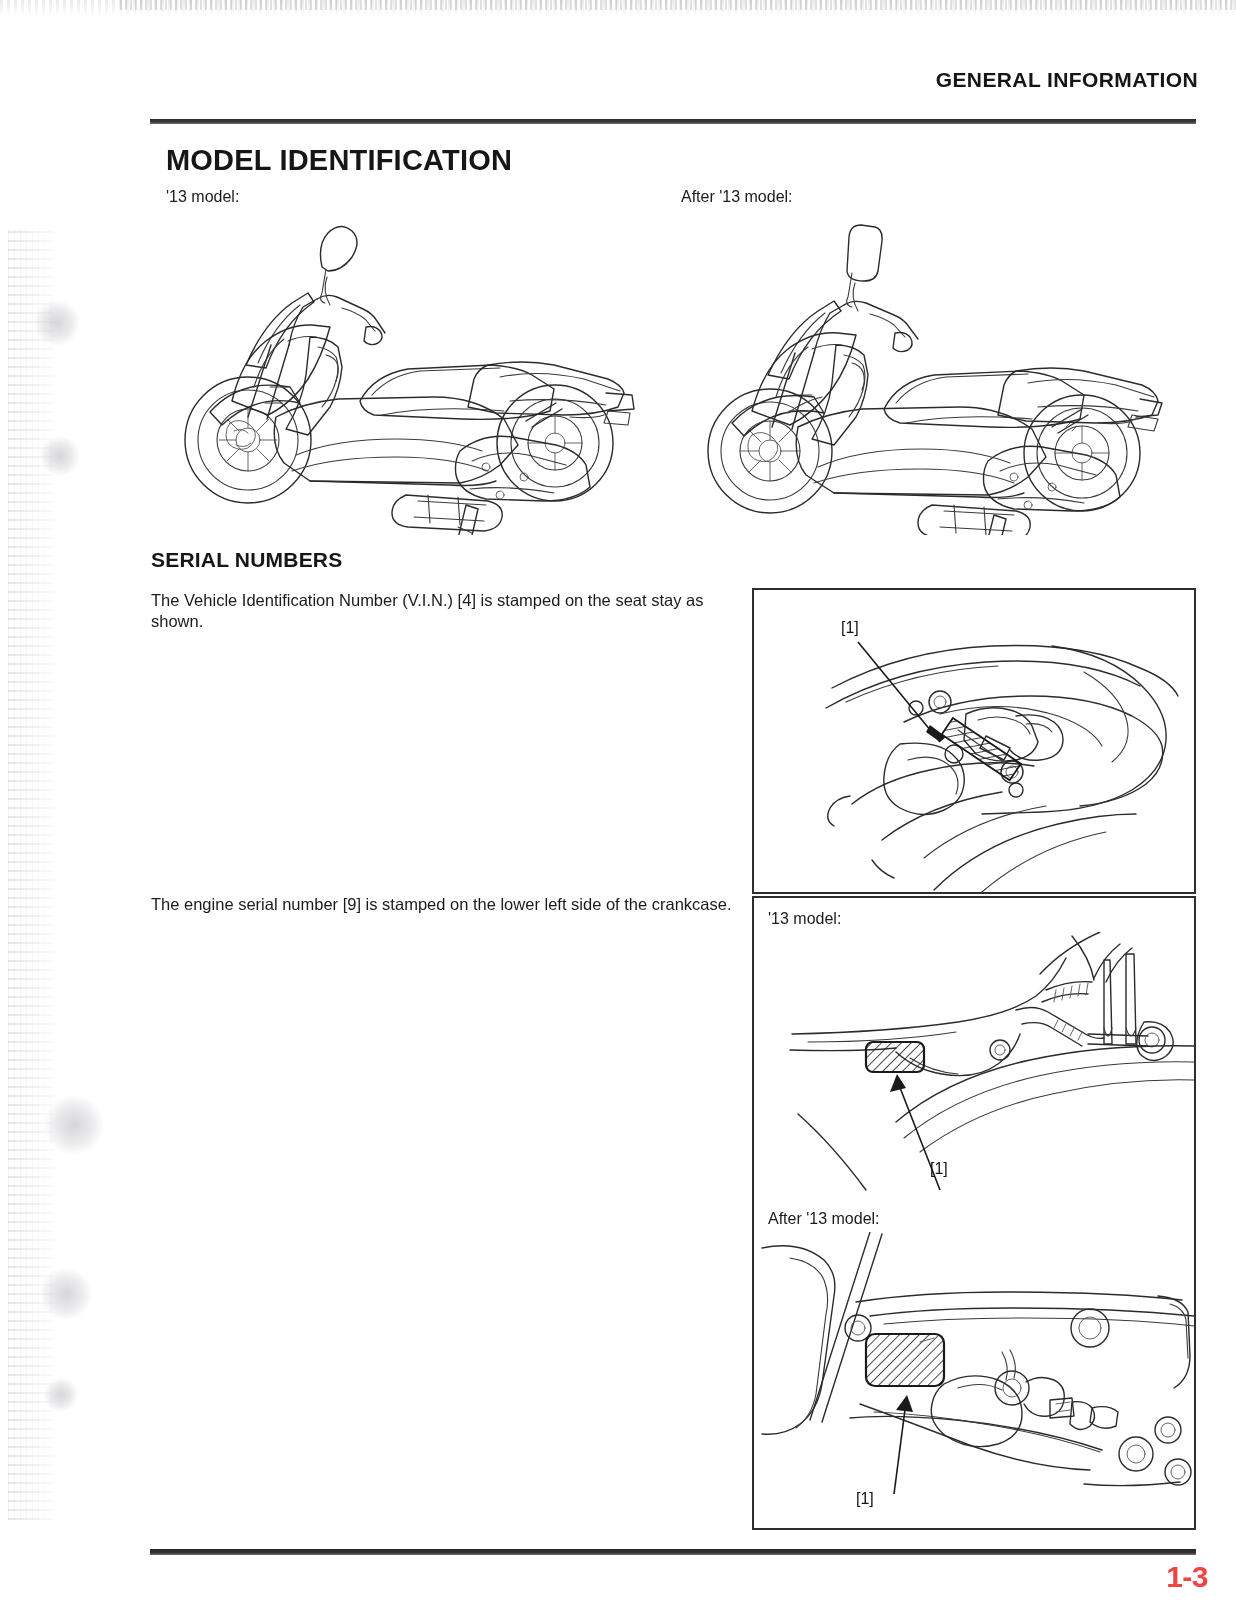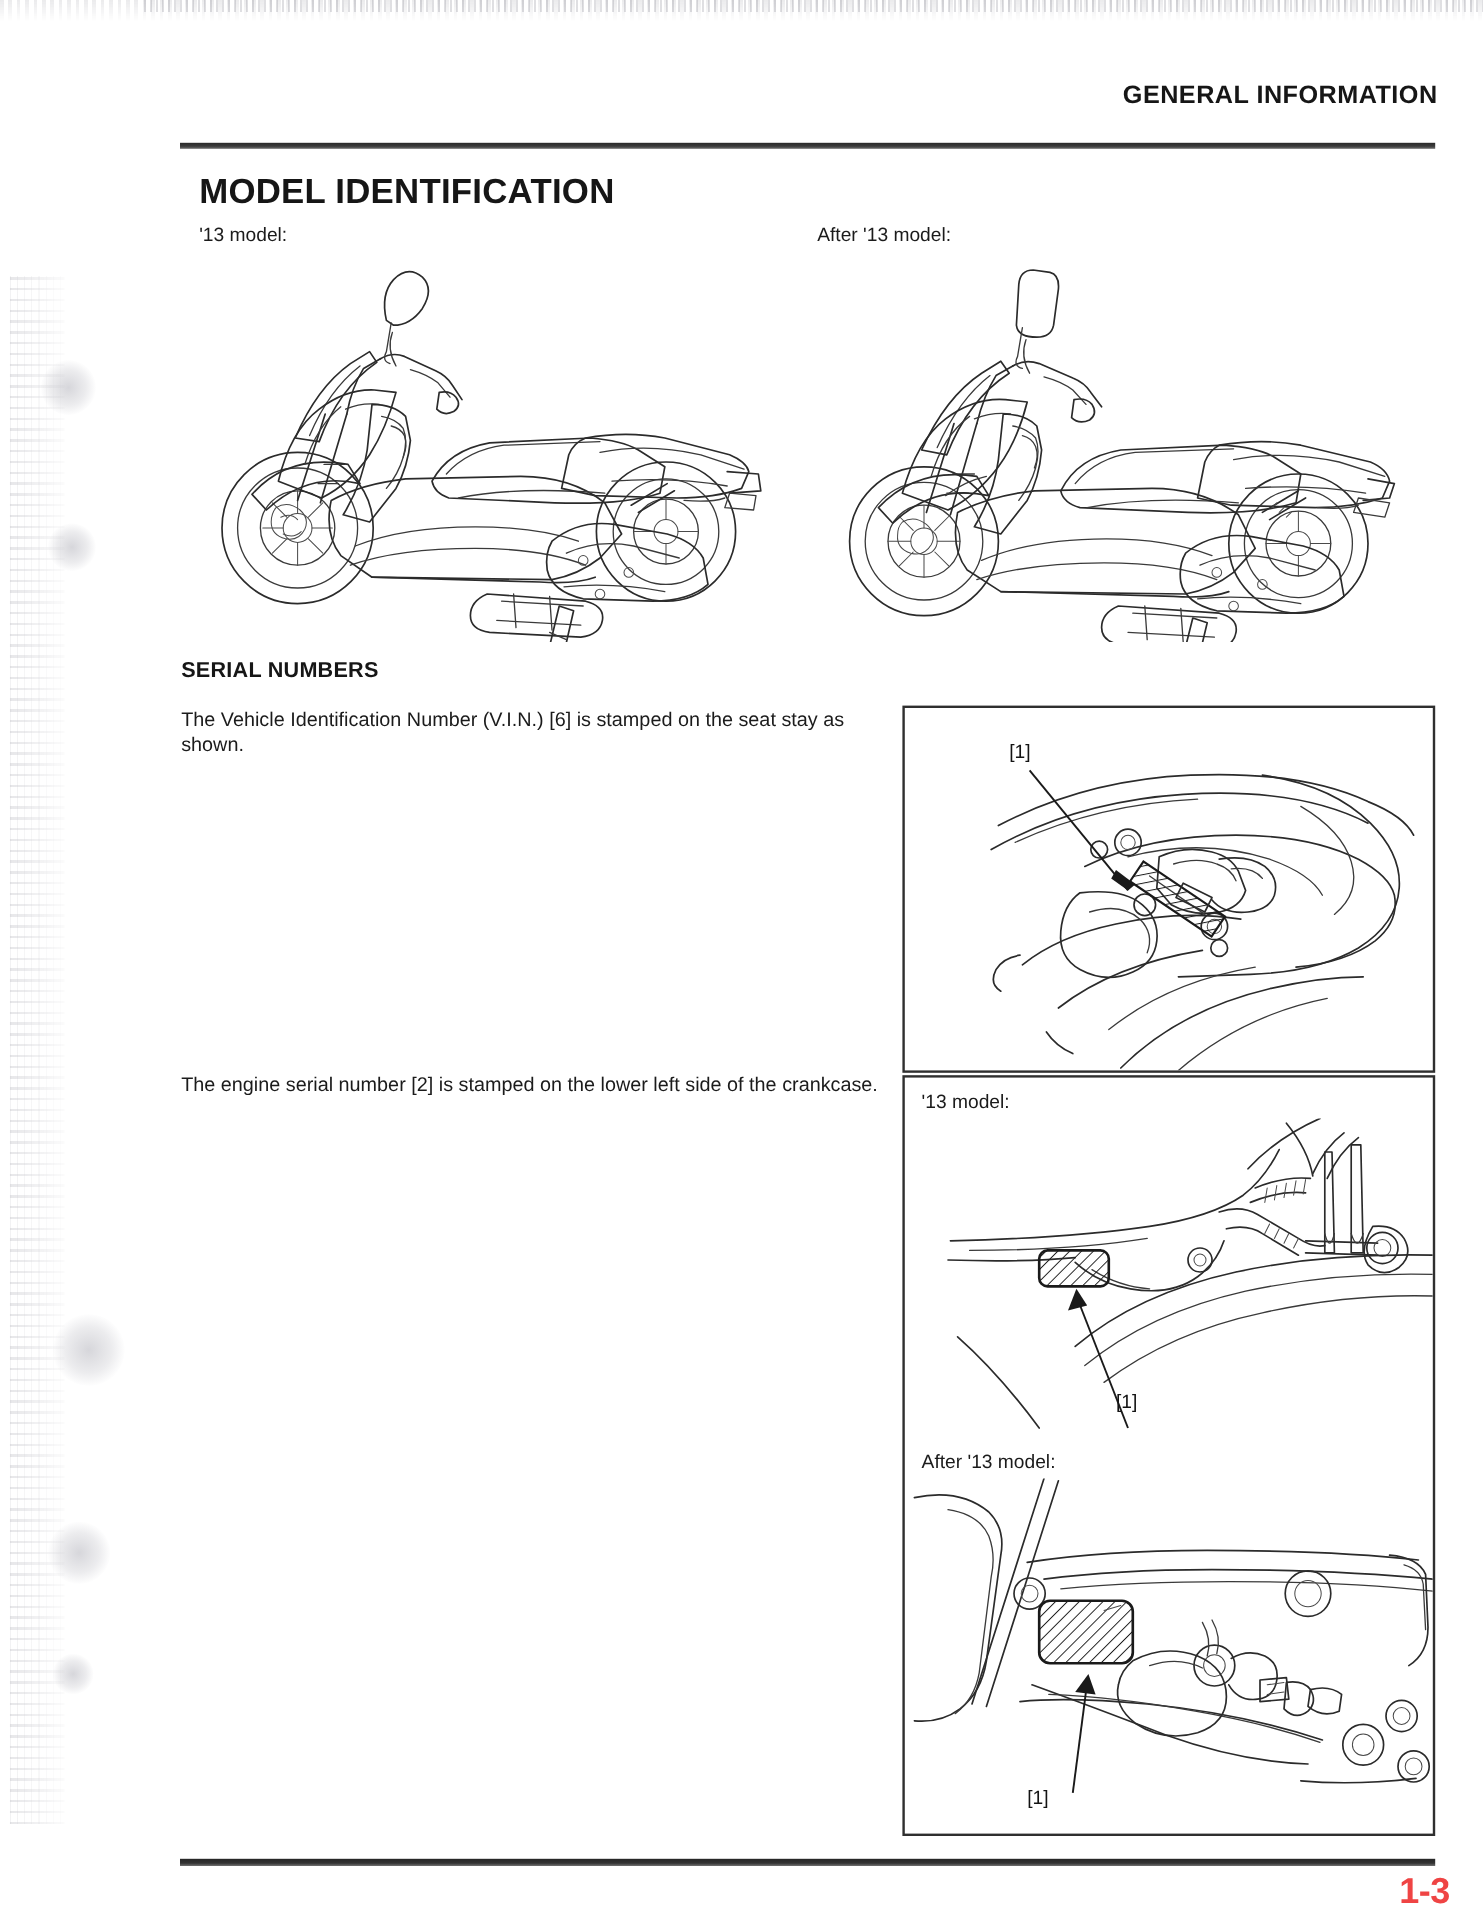--- a/index.html
+++ b/index.html
@@ -109,21 +109,21 @@
     font-size: 29px;
     font-weight: bold;
     letter-spacing: .2px;
     color: #161616;
   }
   h2.sub-title {
     position: absolute;
     left: 151px;
     top: 548px;
     margin: 0;
-    font-size: 18px;
+    font-size: 21px;
     font-weight: bold;
     letter-spacing: .2px;
     color: #161616;
   }
 
   
   .body-text {
     position: absolute;
     font-size: 16.5px;
     line-height: 21px;
@@ -362,23 +362,23 @@
         <path class="ln2" d="M266 300 l2 28 M296 302 l2 28"></path>
 
         <path class="ln" d="M306 310 l-10 40 l-22 12 l4 8 l30 -14 l10 -42z"></path>
         <path class="ln2" d="M298 332 l14 6 M294 344 l14 6"></path>
       </g>
     </svg>
   </div>
 
   <h2 class="sub-title">SERIAL NUMBERS</h2>
 
-  <p class="body-text" id="vin-text" style="margin:0;">The Vehicle Identification Number (V.I.N.) [6] is stamped on the seat stay as shown.</p>
-
-  <p class="body-text" id="eng-text" style="margin:0;">The engine serial number [2] is stamped on the lower left side of the crankcase.</p>
+  <p class="body-text" id="vin-text" style="margin:0;">The Vehicle Identification Number (V.I.N.) [4] is stamped on the seat stay as shown.</p>
+
+  <p class="body-text" id="eng-text" style="margin:0;">The engine serial number [9] is stamped on the lower left side of the crankcase.</p>
 
   <div class="framed-figure" id="fig-vin">
     <svg width="440" height="302" viewBox="0 0 440 302">
       <defs>
         <pattern id="hatchA" width="7" height="7" patternUnits="userSpaceOnUse" patternTransform="rotate(45)">
           <line x1="0" y1="0" x2="0" y2="7" stroke="#1f1f1f" stroke-width="1.7"></line>
         </pattern>
       </defs>
       <g>
 

